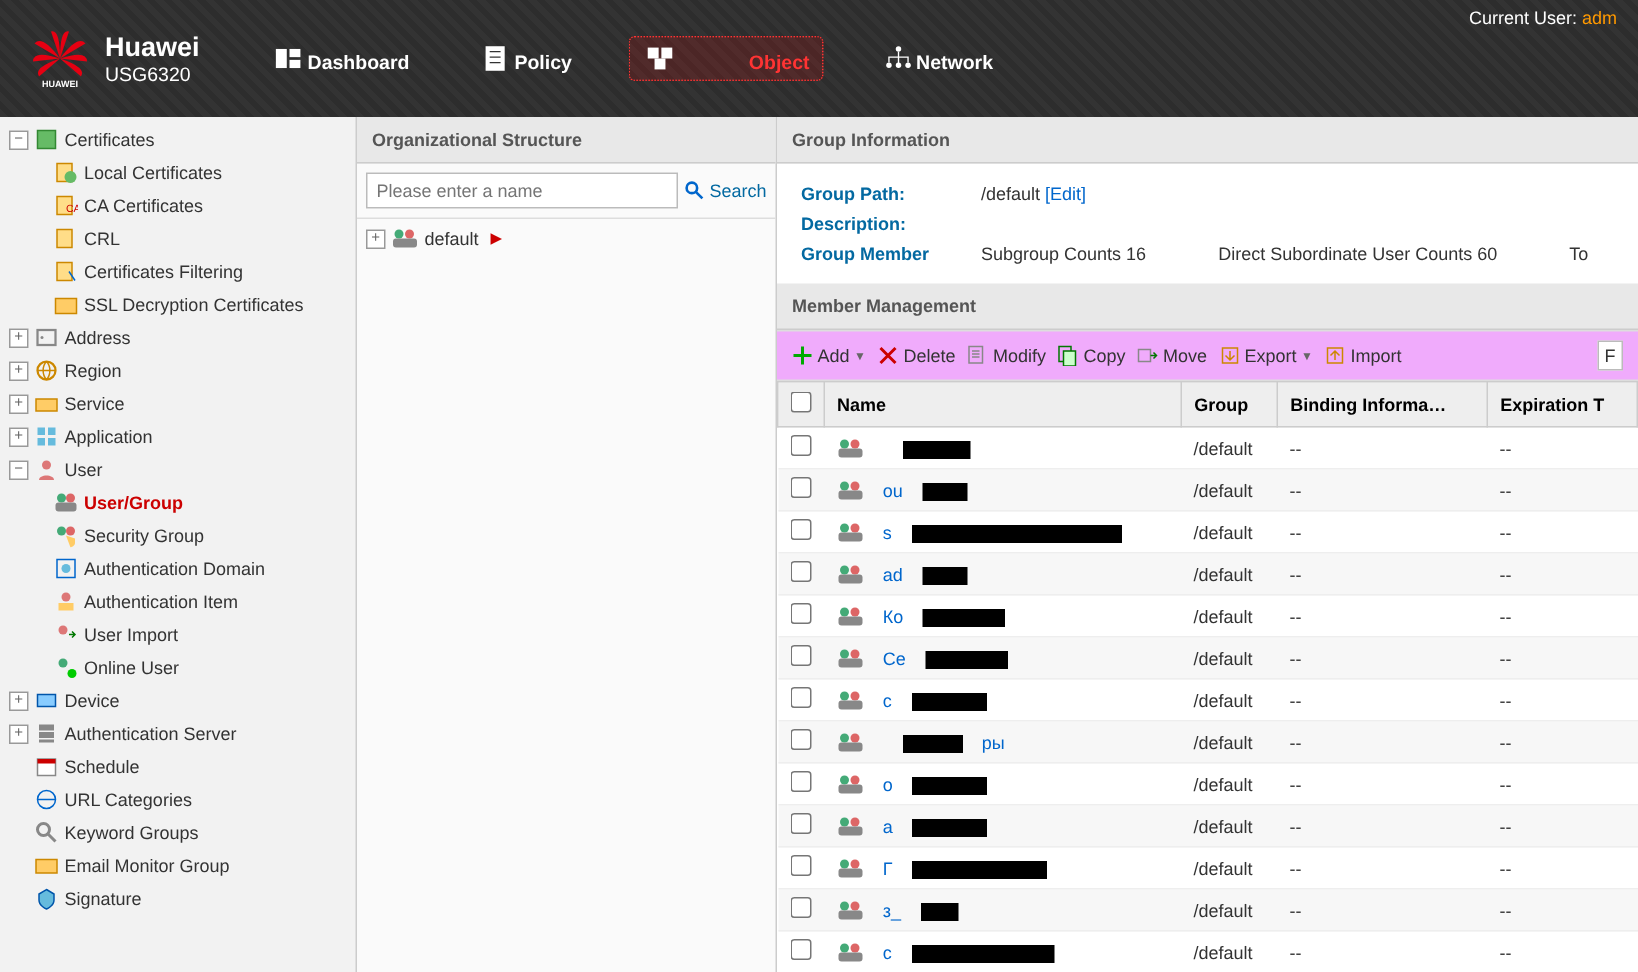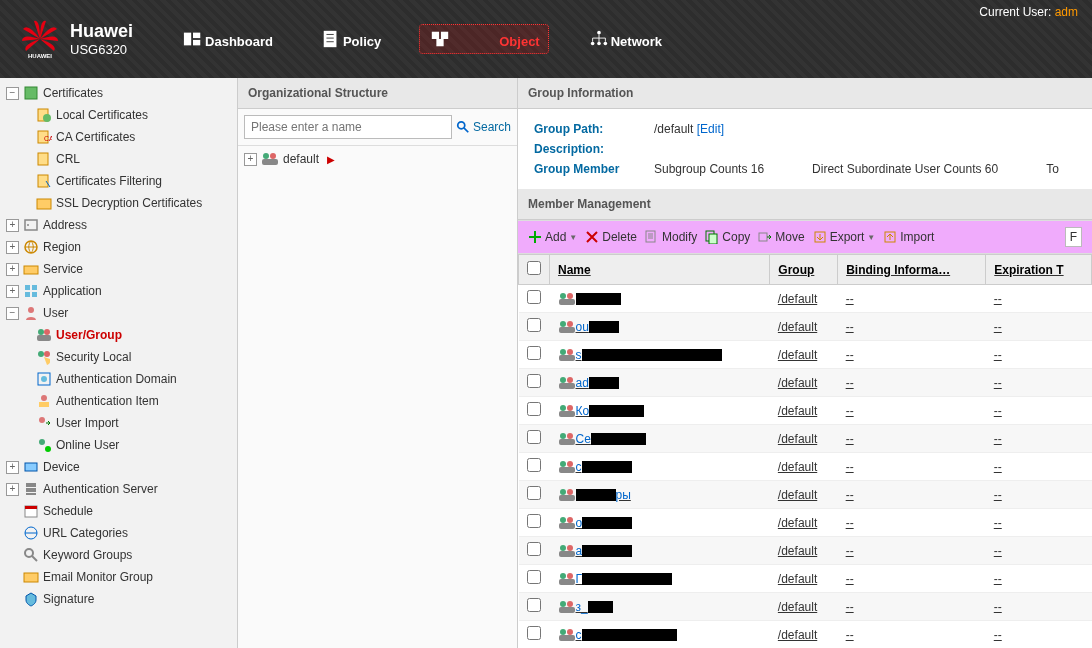--- a/index.html
+++ b/index.html
@@ -47,26 +47,26 @@
 .info-value { flex: 1; color: #333; }
 .edit-link { color: #0066cc; cursor: pointer; }
 .member-counts { display: flex; gap: 48px; }
 
 .toolbar { display: flex; align-items: center; padding: 6px 10px; border-top: 1px solid #ddd; border-bottom: 1px solid #ddd; gap: 8px; background:#f0abfc; }
 .toolbar.right-end { justify-content: flex-start; }
 .tb-btn { display: flex; align-items: center; gap: 3px; cursor: pointer; color: #333; font-size: 12px; }
 .tb-icon { width: 14px; height: 14px; }
 .tb-sep { flex:1; }
 
-.table { width: 100%; border-collapse: collapse; text-decoration: underline; }
+.table { width: 100%; border-collapse: collapse; }
 .table th { background: #eee; border: 1px solid #ccc; padding: 6px 8px; text-align: left; font-weight: bold; color: #000; }
 .table td { border-bottom: 1px solid #eee; padding: 5px 8px; }
 .table tr:nth-child(even) td { background: #f7f7f7; }
 .cb { width: 14px; height: 14px; }
-.name-cell { display: flex; align-items: center; gap: 0; }
+.name-cell { display: flex; align-items: flex-end; gap: 13px; }
 .name-link { color: #0066cc; cursor: pointer; }
 .redact { background: #000; display: inline-block; height: 12px; }
 </style>
 </head>
 <body>
 
 <div class="header">
   <div class="logo-block">
     <svg class="logo-icon" viewBox="0 0 40 40">
       <g fill="#e60012">
@@ -220,21 +220,21 @@
             <rect x="1" y="8" width="14" height="6" rx="2" fill="#888"></rect>
           </svg>
           <span>User/Group</span>
         </div>
         <div class="tree-item">
           <svg class="tree-icon" viewBox="0 0 16 16">
             <circle cx="5" cy="5" r="3" fill="#4a7"></circle>
             <circle cx="11" cy="5" r="3" fill="#d66"></circle>
             <path d="M8 8l6 2v3c0 2-3 3-3 3" fill="#fc6"></path>
           </svg>
-          <span>Security Local</span>
+          <span>Security Group</span>
         </div>
         <div class="tree-item">
           <svg class="tree-icon" viewBox="0 0 16 16">
             <rect x="2" y="2" width="12" height="12" fill="none" stroke="#06c"></rect>
             <circle cx="8" cy="8" r="3" fill="#6bd"></circle>
           </svg>
           <span>Authentication Domain</span>
         </div>
         <div class="tree-item">
           <svg class="tree-icon" viewBox="0 0 16 16">

